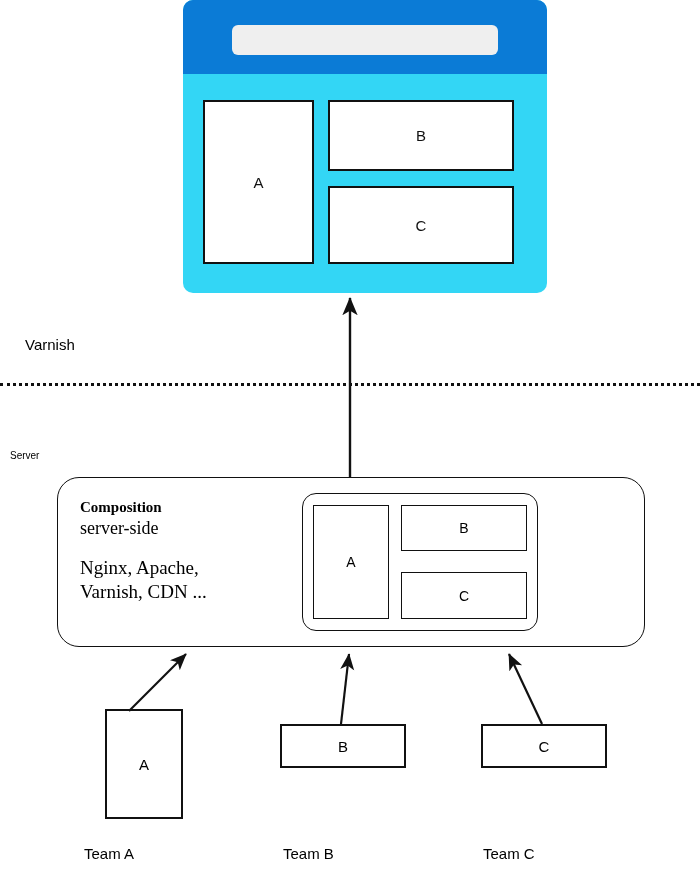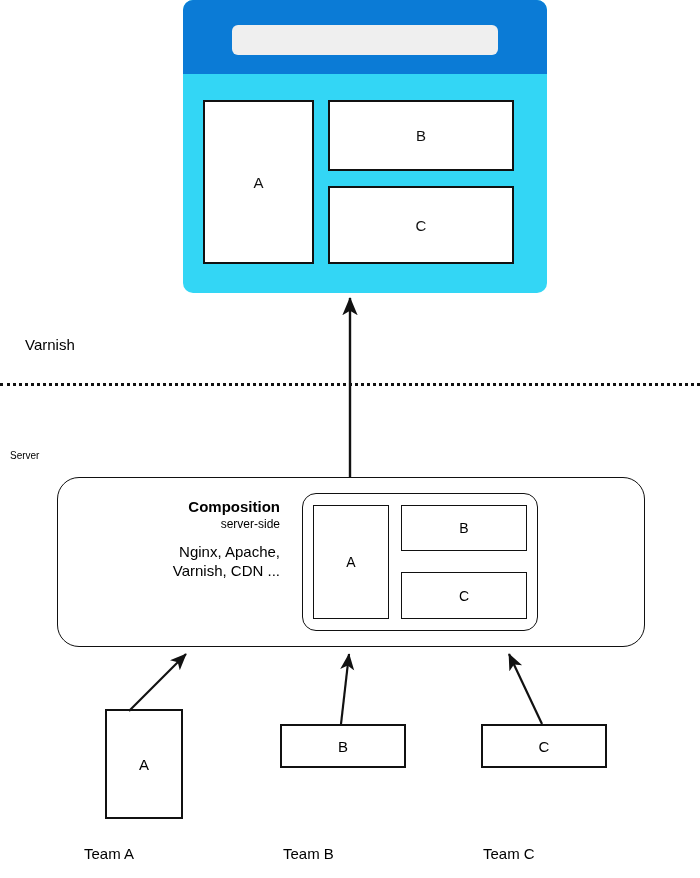--- a/index.html
+++ b/index.html
@@ -80,36 +80,37 @@
     height: 170px;
     background: #ffffff;
     border: 1.6px solid #111111;
     border-radius: 22px;
     box-sizing: border-box;
   }
   #composition-text-group {
     left: 80px;
     top: 498px;
     width: 200px;
-    text-align: right;
+    text-align: left;
     line-height: 1.25;
+    font-family: Liberation Serif, serif;
   }
   #composition-title {
     font-size: 15px;
     font-weight: bold;
     display: block;
   }
   #composition-subtitle {
-    font-size: 12px;
+    font-size: 18px;
     display: block;
   }
   #composition-tech {
-    font-size: 15px;
+    font-size: 19px;
     display: block;
-    margin-top: 11px;
+    margin-top: 17px;
     white-space: pre-line;
   }
 
   
   #server-preview {
     left: 302px;
     top: 493px;
     width: 236px;
     height: 138px;
     border: 1.8px solid #111111;

